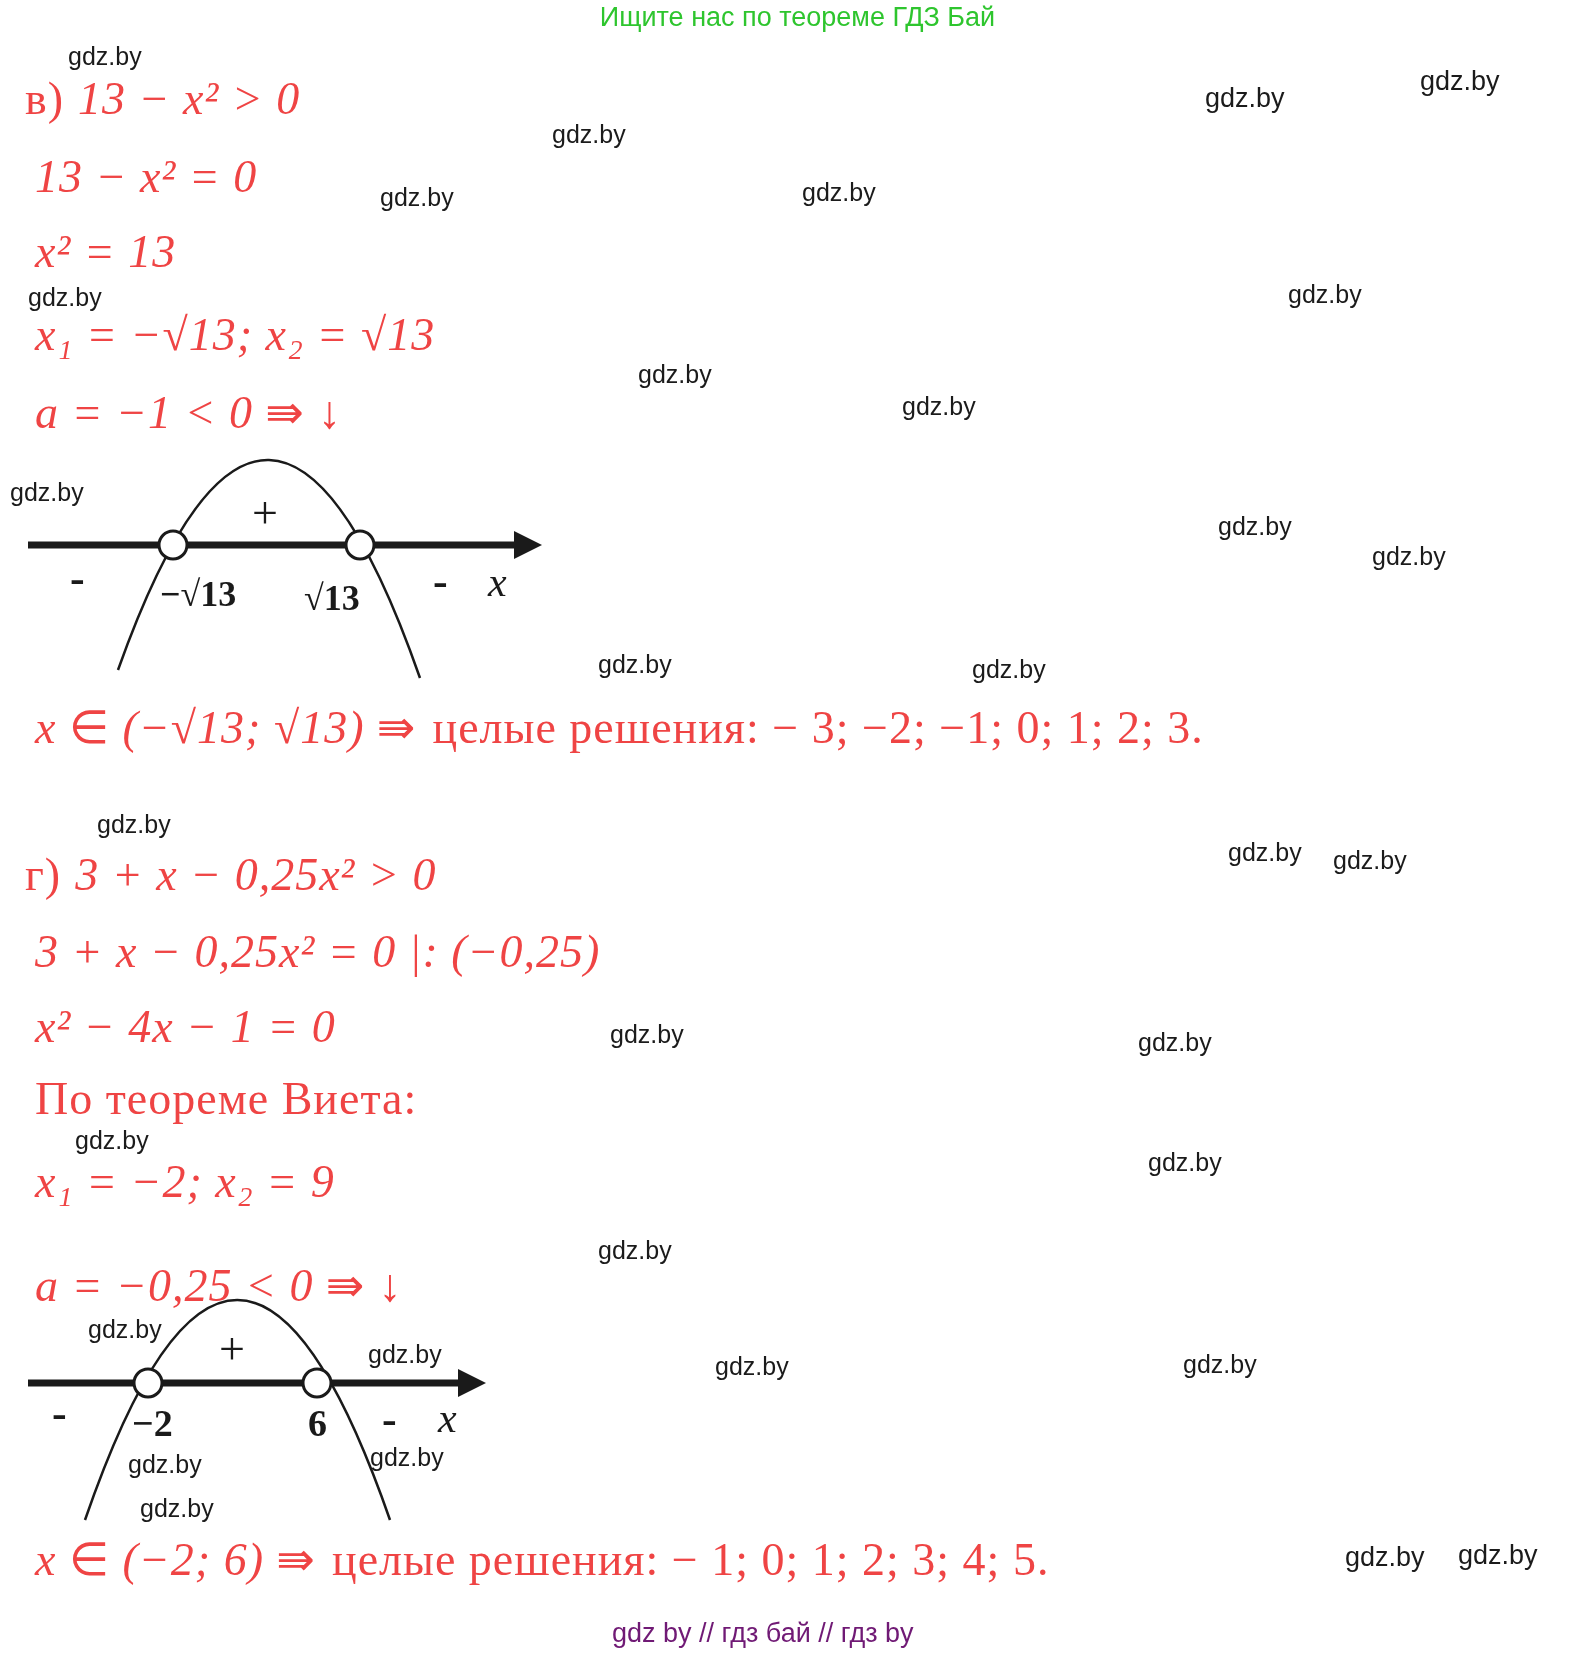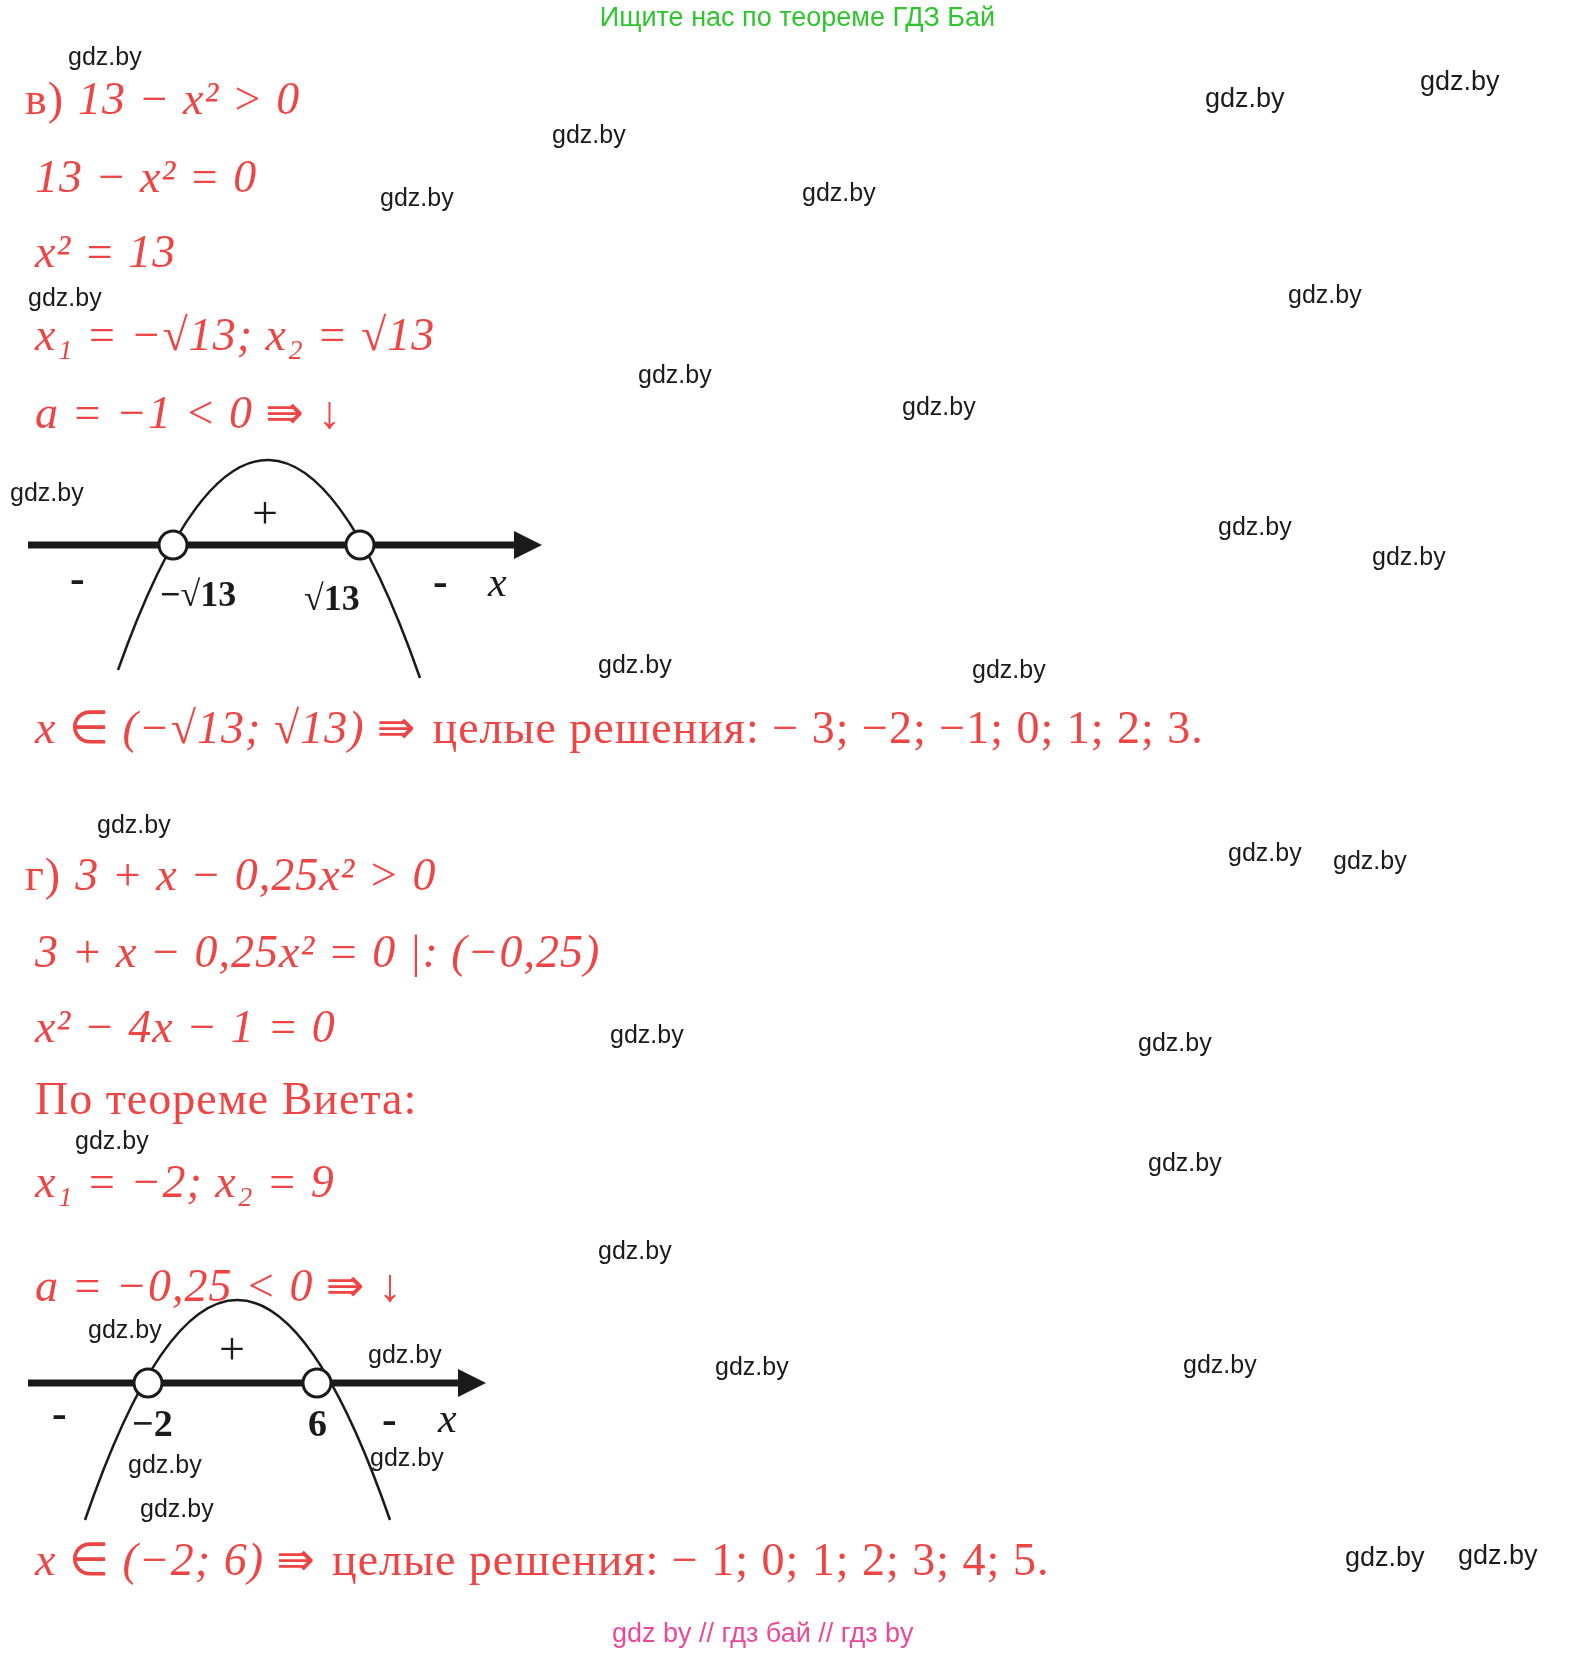--- a/index.html
+++ b/index.html
@@ -32,21 +32,21 @@
     font-size:25px; color:#1b1b1b; white-space:nowrap;
   }
   .diagram { position:absolute; }
   .diagram svg text {
     font-family:"Liberation Serif","DejaVu Serif",serif;
     fill:#1a1a1a;
   }
   .footer {
     position:absolute; left:612px; top:1618px;
     font-family:"Liberation Sans", sans-serif;
-    font-size:27px; color:#ec4899; white-space:nowrap;
+    font-size:27px; color:#701a75; white-space:nowrap;
   }
 </style>
 </head>
 <body>
 
 <div class="banner">Ищите нас по теореме ГДЗ Бай</div>
 
 <div class="math" style="left:25px; top:72px;">
   <span class="prefix">в)</span><span>13 − x² &gt; 0</span>
 </div>

